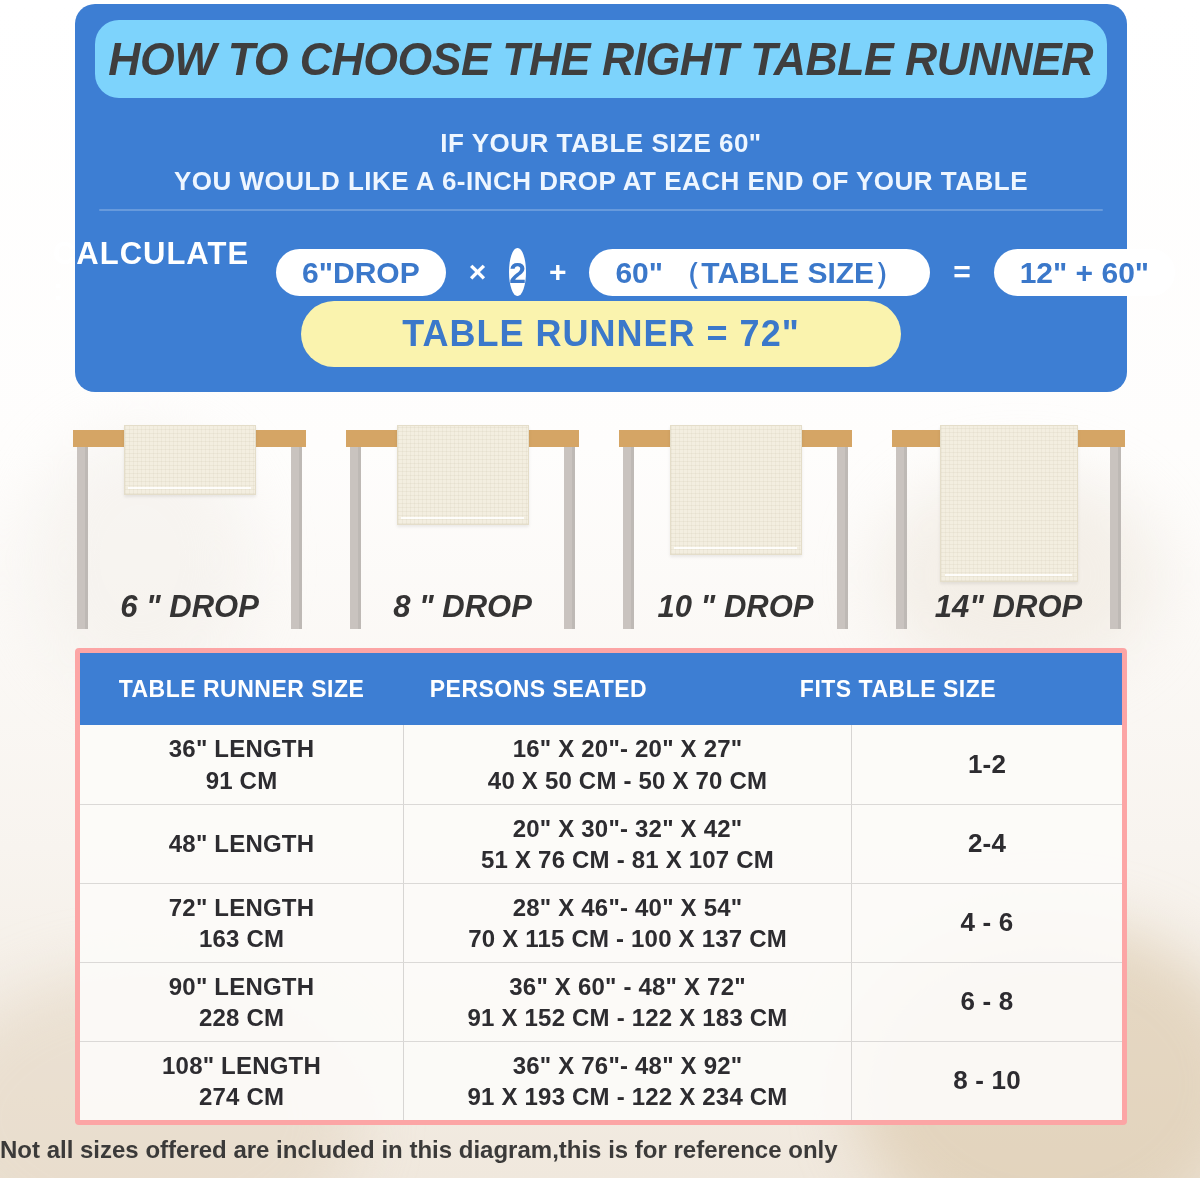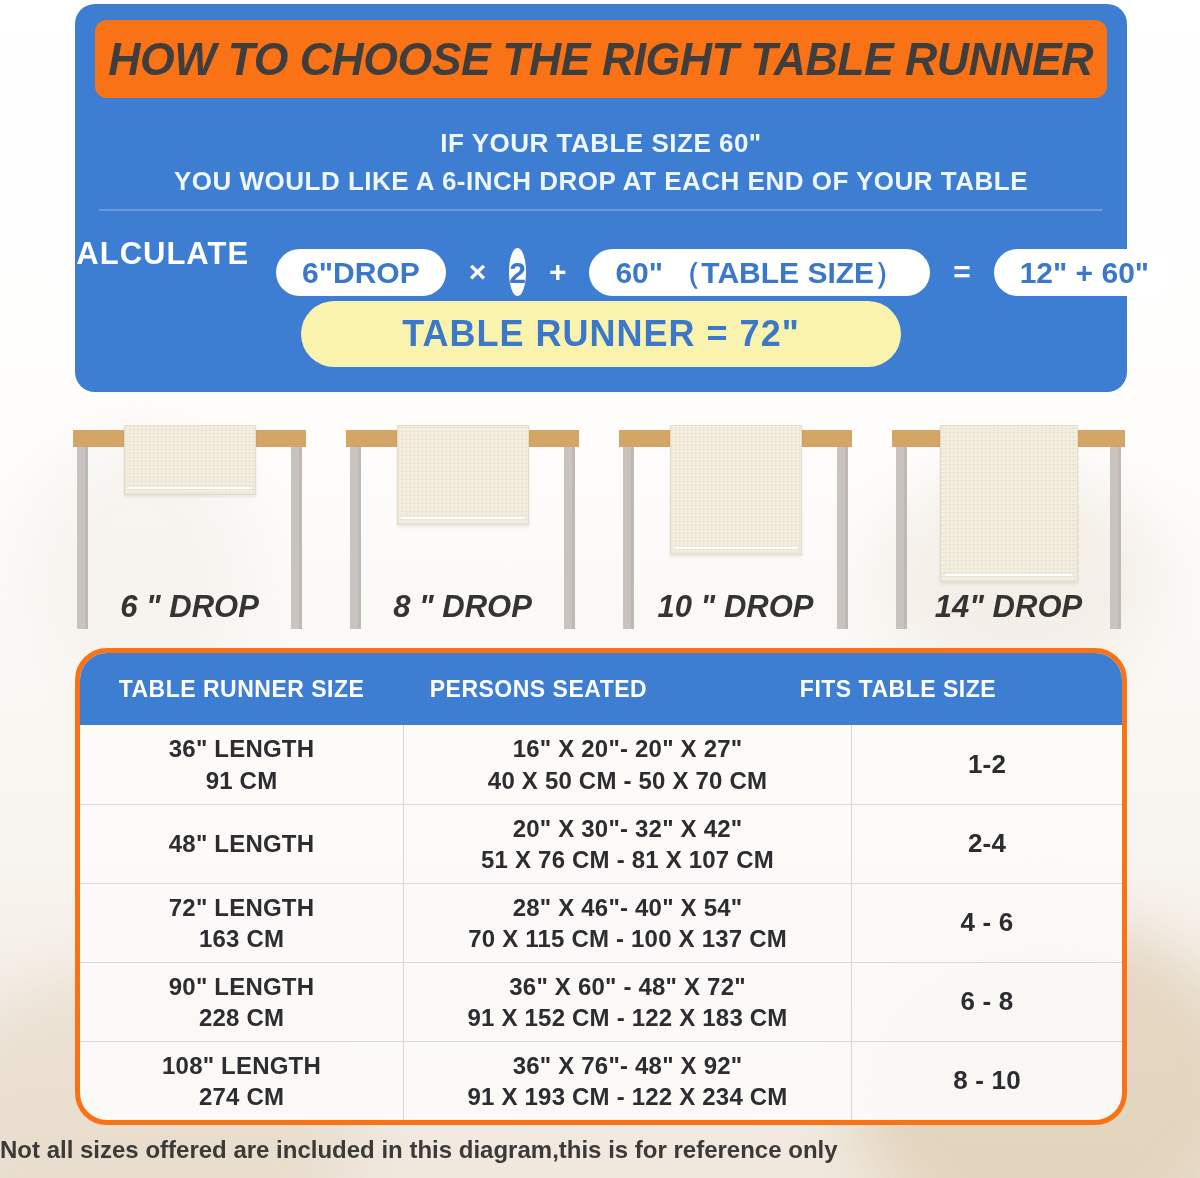--- a/index.html
+++ b/index.html
@@ -16,21 +16,21 @@
   .blob-mr { right:40px; top:470px; width:280px; height:210px; background:rgba(236,229,219,0.55); }
   .blob-ml { left:30px; top:430px; width:220px; height:260px; background:rgba(242,238,232,0.5); }
 
   
   .panel-top {
     position:absolute; left:75px; top:4px; width:1052px; height:388px;
     background:#3d7ed3; border-radius:20px;
   }
   .title-bar {
     position:absolute; left:20px; top:16px; width:1012px; height:78px;
-    background:#f97316; border-radius:12px;
+    background:#7dd3fc; border-radius:24px;
     display:flex; align-items:center; justify-content:center;
   }
   .title-text {
     font-size:46px; font-weight:bold; font-style:italic; color:#3f3e3e;
     white-space:nowrap; transform:scaleX(0.97); letter-spacing:-0.5px;
   }
   .subtitle { position:absolute; left:0; width:100%; text-align:center;
     color:#eef6ff; font-weight:bold; letter-spacing:0.5px; }
   .subtitle-1 { top:124px; font-size:26px; }
   .subtitle-2 { top:162px; font-size:26px; }
@@ -85,21 +85,21 @@
   .fig:nth-child(4) .runner { height:157px; width:138px; }
   .drop-label {
     position:absolute; left:0; width:100%; top:197px; text-align:center;
     font-size:31px; font-weight:bold; font-style:italic; color:#353434; white-space:nowrap;
   }
 
   
   .size-table {
     position:absolute; left:75px; top:648px; width:1052px; height:477px;
     background:rgba(252,251,249,0.92);
-    border:5px solid #f97316; border-radius:32px; overflow:hidden;
+    border:5px solid #fca5a5; border-radius:4px; overflow:hidden;
   }
   .st-header { display:flex; height:72px; background:#3d7ed3; align-items:center; }
   .st-hcell { text-align:center; color:#ffffff; font-weight:bold; font-size:23px; letter-spacing:0.5px; }
   .col-1 { width:31%; } .col-2 { width:43%; } .col-3 { width:26%; }
   .st-row { display:flex; height:79px; align-items:stretch; }
   .st-row + .st-row { border-top:1px solid #dbd9d7; }
   .st-cell { display:flex; flex-direction:column; justify-content:center; text-align:center; }
   .st-cell + .st-cell { border-left:1px solid #d7d5d3; }
   .cell-line { font-size:24px; font-weight:bold; color:#2d2c30; line-height:1.3; letter-spacing:0.2px; }
   .persons { font-size:26px; }

